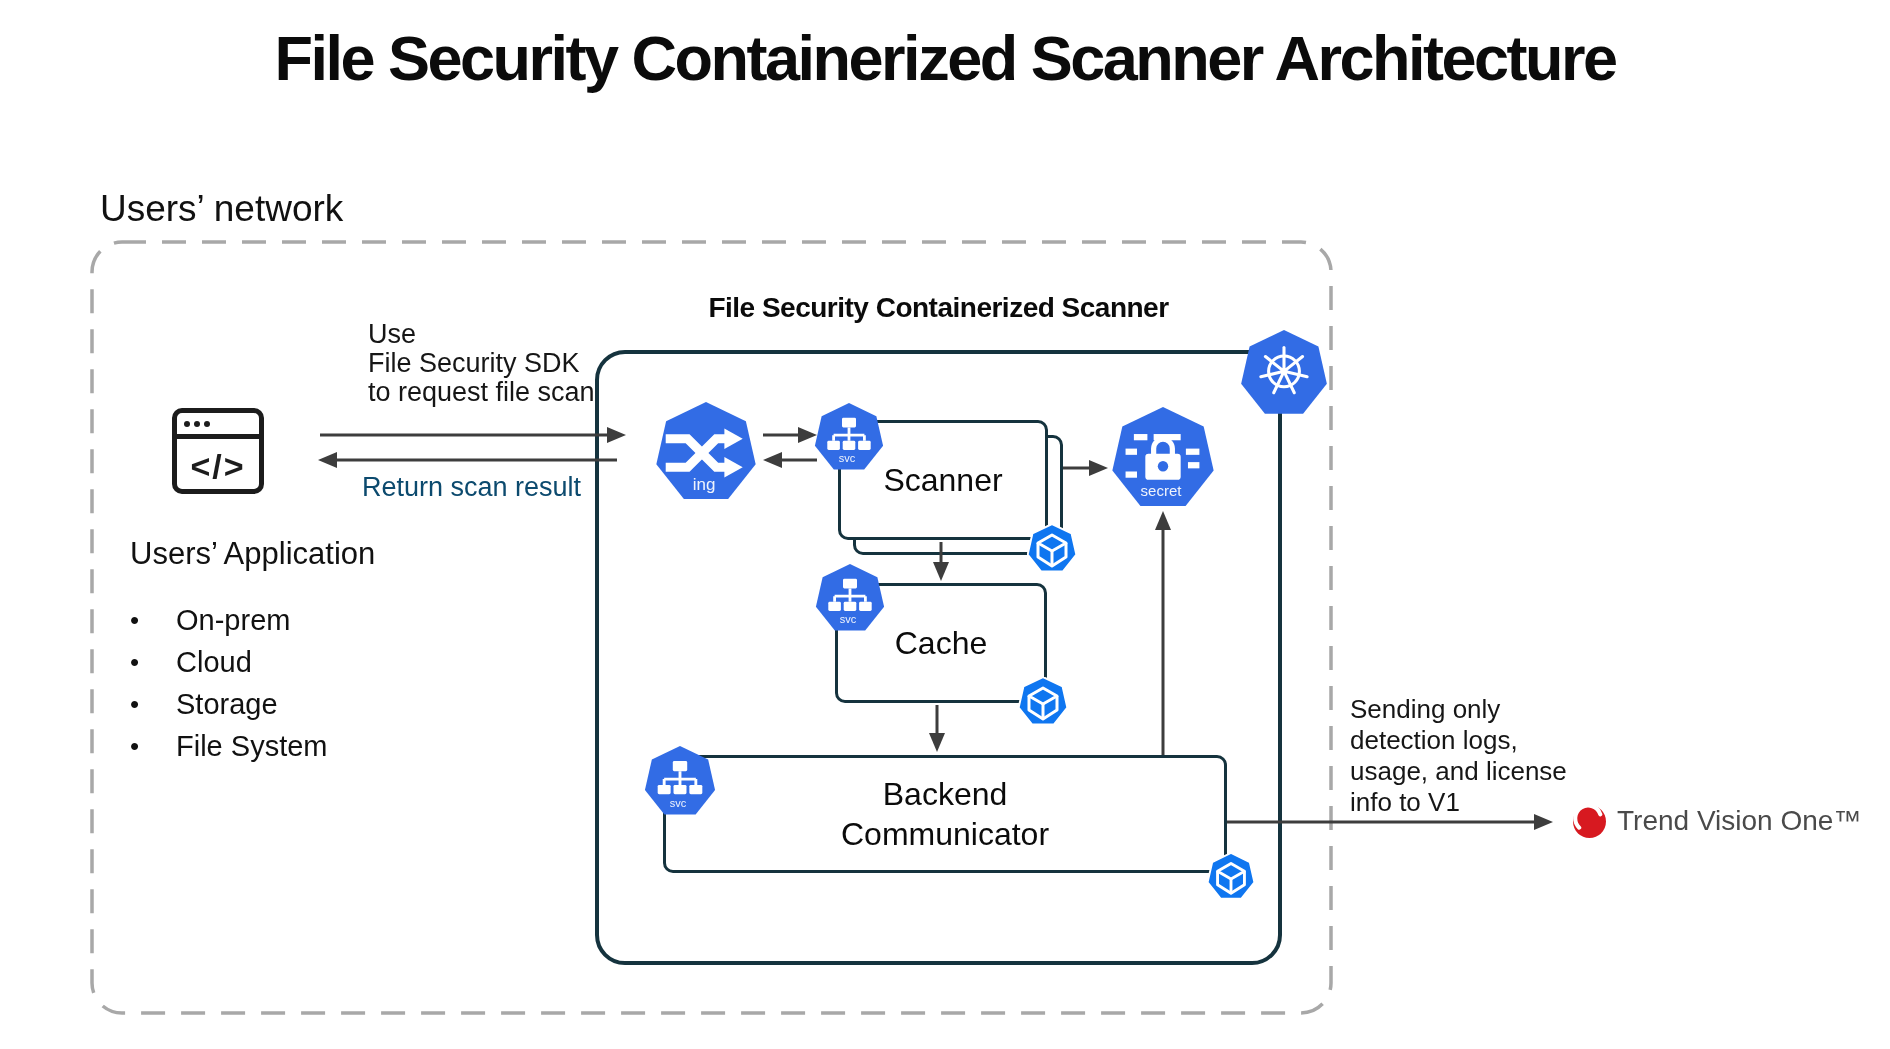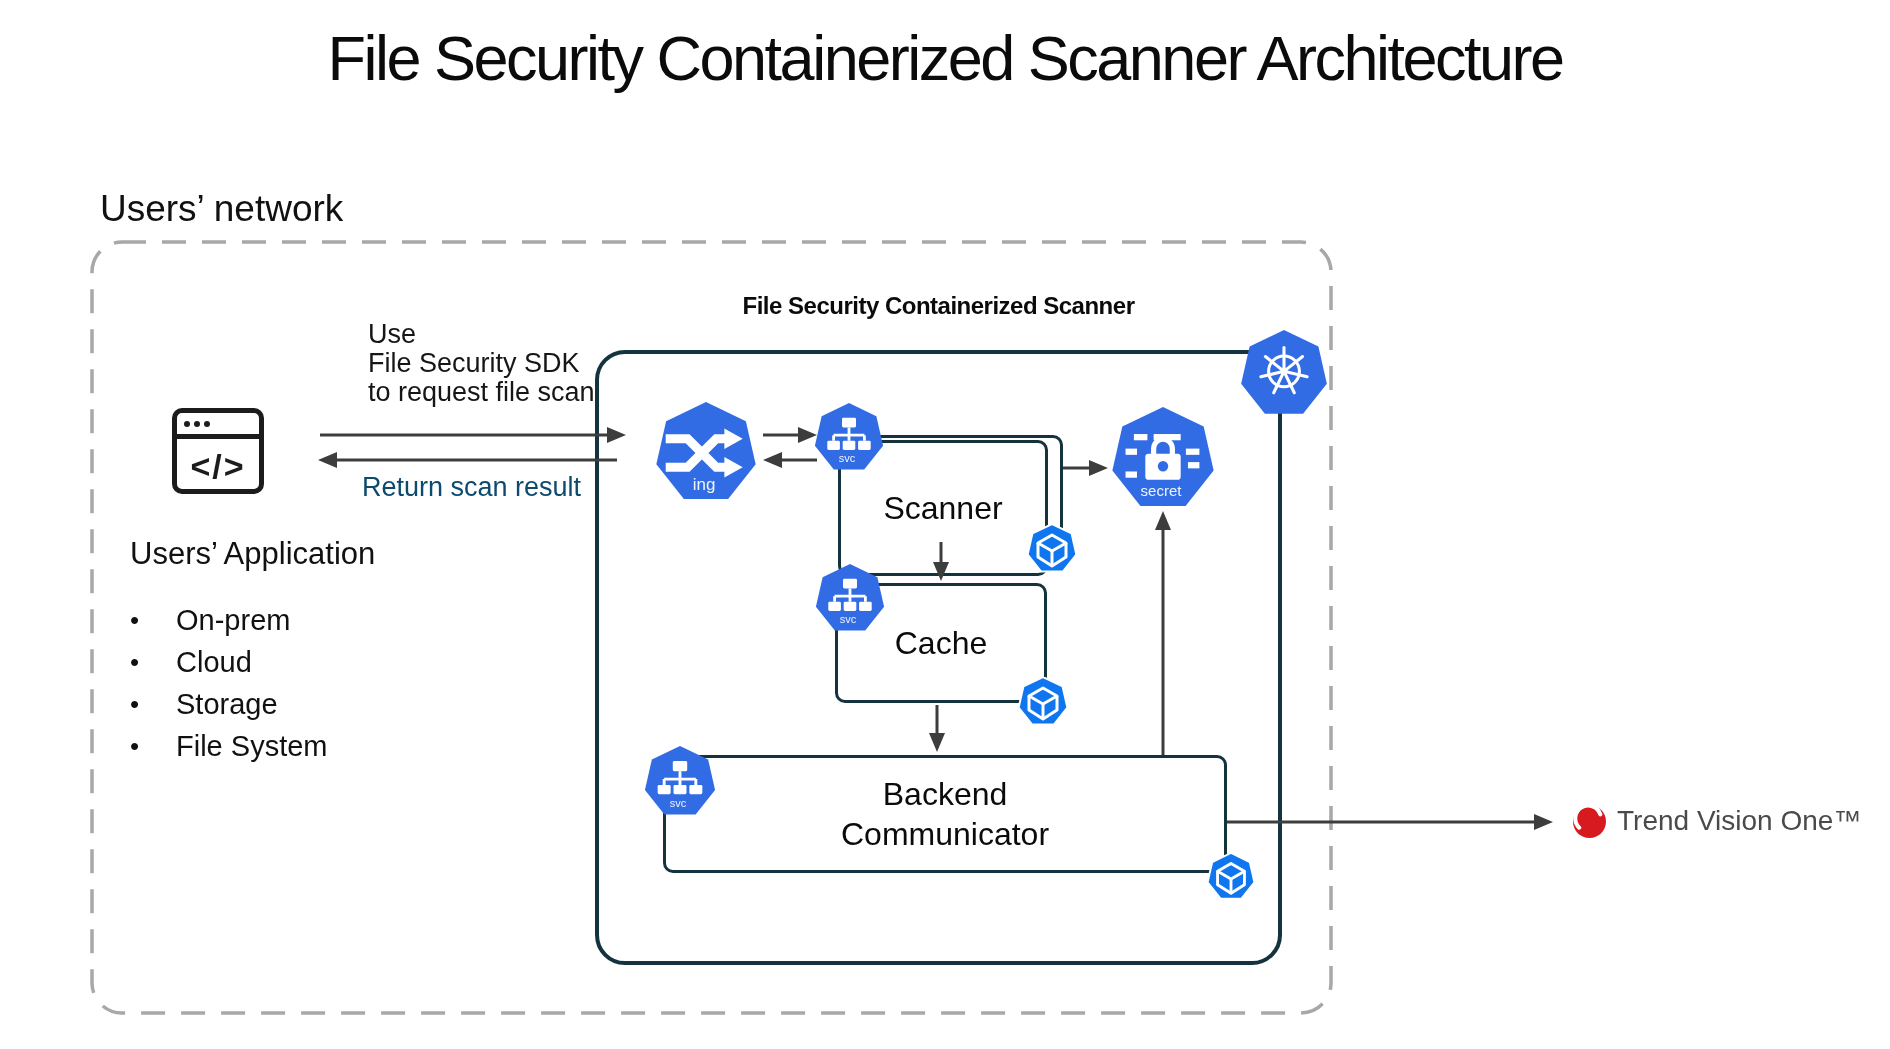--- a/index.html
+++ b/index.html
@@ -4,25 +4,25 @@
 <style>
   html,body{margin:0;padding:0;background:#ffffff;}
   .canvas{
     position:relative;width:1890px;height:1049px;background:#ffffff;
     font-family:"Liberation Sans",sans-serif;color:#111111;overflow:hidden;
   }
   .abs{position:absolute;}
   
   .page-title{
     left:0;right:0;top:22px;text-align:center;
-    font-size:63px;font-weight:normal;letter-spacing:-2.5px;color:#0b0b0b;
+    font-size:63px;font-weight:bold;letter-spacing:-2.5px;color:#0b0b0b;
   }
   .outer-label{left:100px;top:188px;font-size:37px;color:#111;}
   .inner-title{left:595px;top:292px;width:687px;text-align:center;
-    font-size:24px;font-weight:bold;letter-spacing:-0.5px;color:#0b0b0b;}
+    font-size:28px;font-weight:bold;letter-spacing:-0.5px;color:#0b0b0b;}
   
   .inner-box{
     left:595px;top:350px;width:687px;height:615px;box-sizing:border-box;
     border:4px solid #15333E;border-radius:30px;background:#ffffff;
   }
   .comp-box{
     box-sizing:border-box;border:3.5px solid #15333E;border-radius:10px;background:#ffffff;
     display:flex;align-items:center;justify-content:center;text-align:center;
   }
   .comp-label{font-size:32px;color:#0b0b0b;line-height:40px;}
@@ -67,21 +67,21 @@
     <rect x="92" y="242" width="1239" height="771" rx="30" fill="none" stroke="#A8A8A8" stroke-width="3.5" stroke-dasharray="24 16"></rect>
   </svg>
 
   <div class="abs page-title">File Security Containerized Scanner Architecture</div>
   <div class="abs outer-label">Users’ network</div>
   <div class="abs inner-title">File Security Containerized Scanner</div>
 
   <div class="abs inner-box"></div>
 
   <div class="abs comp-box" style="left:853px;top:435px;width:210px;height:120px;"></div>
-  <div class="abs comp-box" style="left:838px;top:440px;width:210px;height:136px;">
+  <div class="abs comp-box" style="left:838px;top:420px;width:210px;height:120px;">
     <span class="comp-label">Scanner</span>
   </div>
   <div class="abs comp-box" style="left:835px;top:583px;width:212px;height:120px;">
     <span class="comp-label">Cache</span>
   </div>
   <div class="abs comp-box" style="left:663px;top:755px;width:564px;height:118px;">
     <span class="comp-label">
       <div>Backend</div>
       <div>Communicator</div>
     </span>
@@ -139,20 +139,26 @@
       <span>File System</span>
     </div>
   </div>
 
   <div class="abs note request-note">
     <div>Use</div>
     <div>File Security SDK</div>
     <div>to request file scan</div>
   </div>
   <div class="abs return-label">Return scan result</div>
+  <div class="abs sending-note">
+    <div>Sending only</div>
+    <div>detection logs,</div>
+    <div>usage, and license</div>
+    <div>info to V1</div>
+  </div>
 
   <div class="kicon" style="left:655px;top:402px;width:102px;height:102px;">
     <svg viewBox="0 0 100 100">
       <polygon points="50,0 89.1,18.8 98.7,61.1 71.7,95.1 28.3,95.1 1.3,61.1 10.9,18.8" fill="#326CE5"></polygon>
       <g stroke="#ffffff" stroke-width="9" fill="none" stroke-linecap="square">
         <path d="M15 36 H32 L60 64 H70"></path>
         <path d="M15 64 H32 L60 36 H70"></path>
       </g>
       <polygon points="68,26 86,36 68,46" fill="#ffffff"></polygon>
       <polygon points="68,54 86,64 68,74" fill="#ffffff"></polygon>

